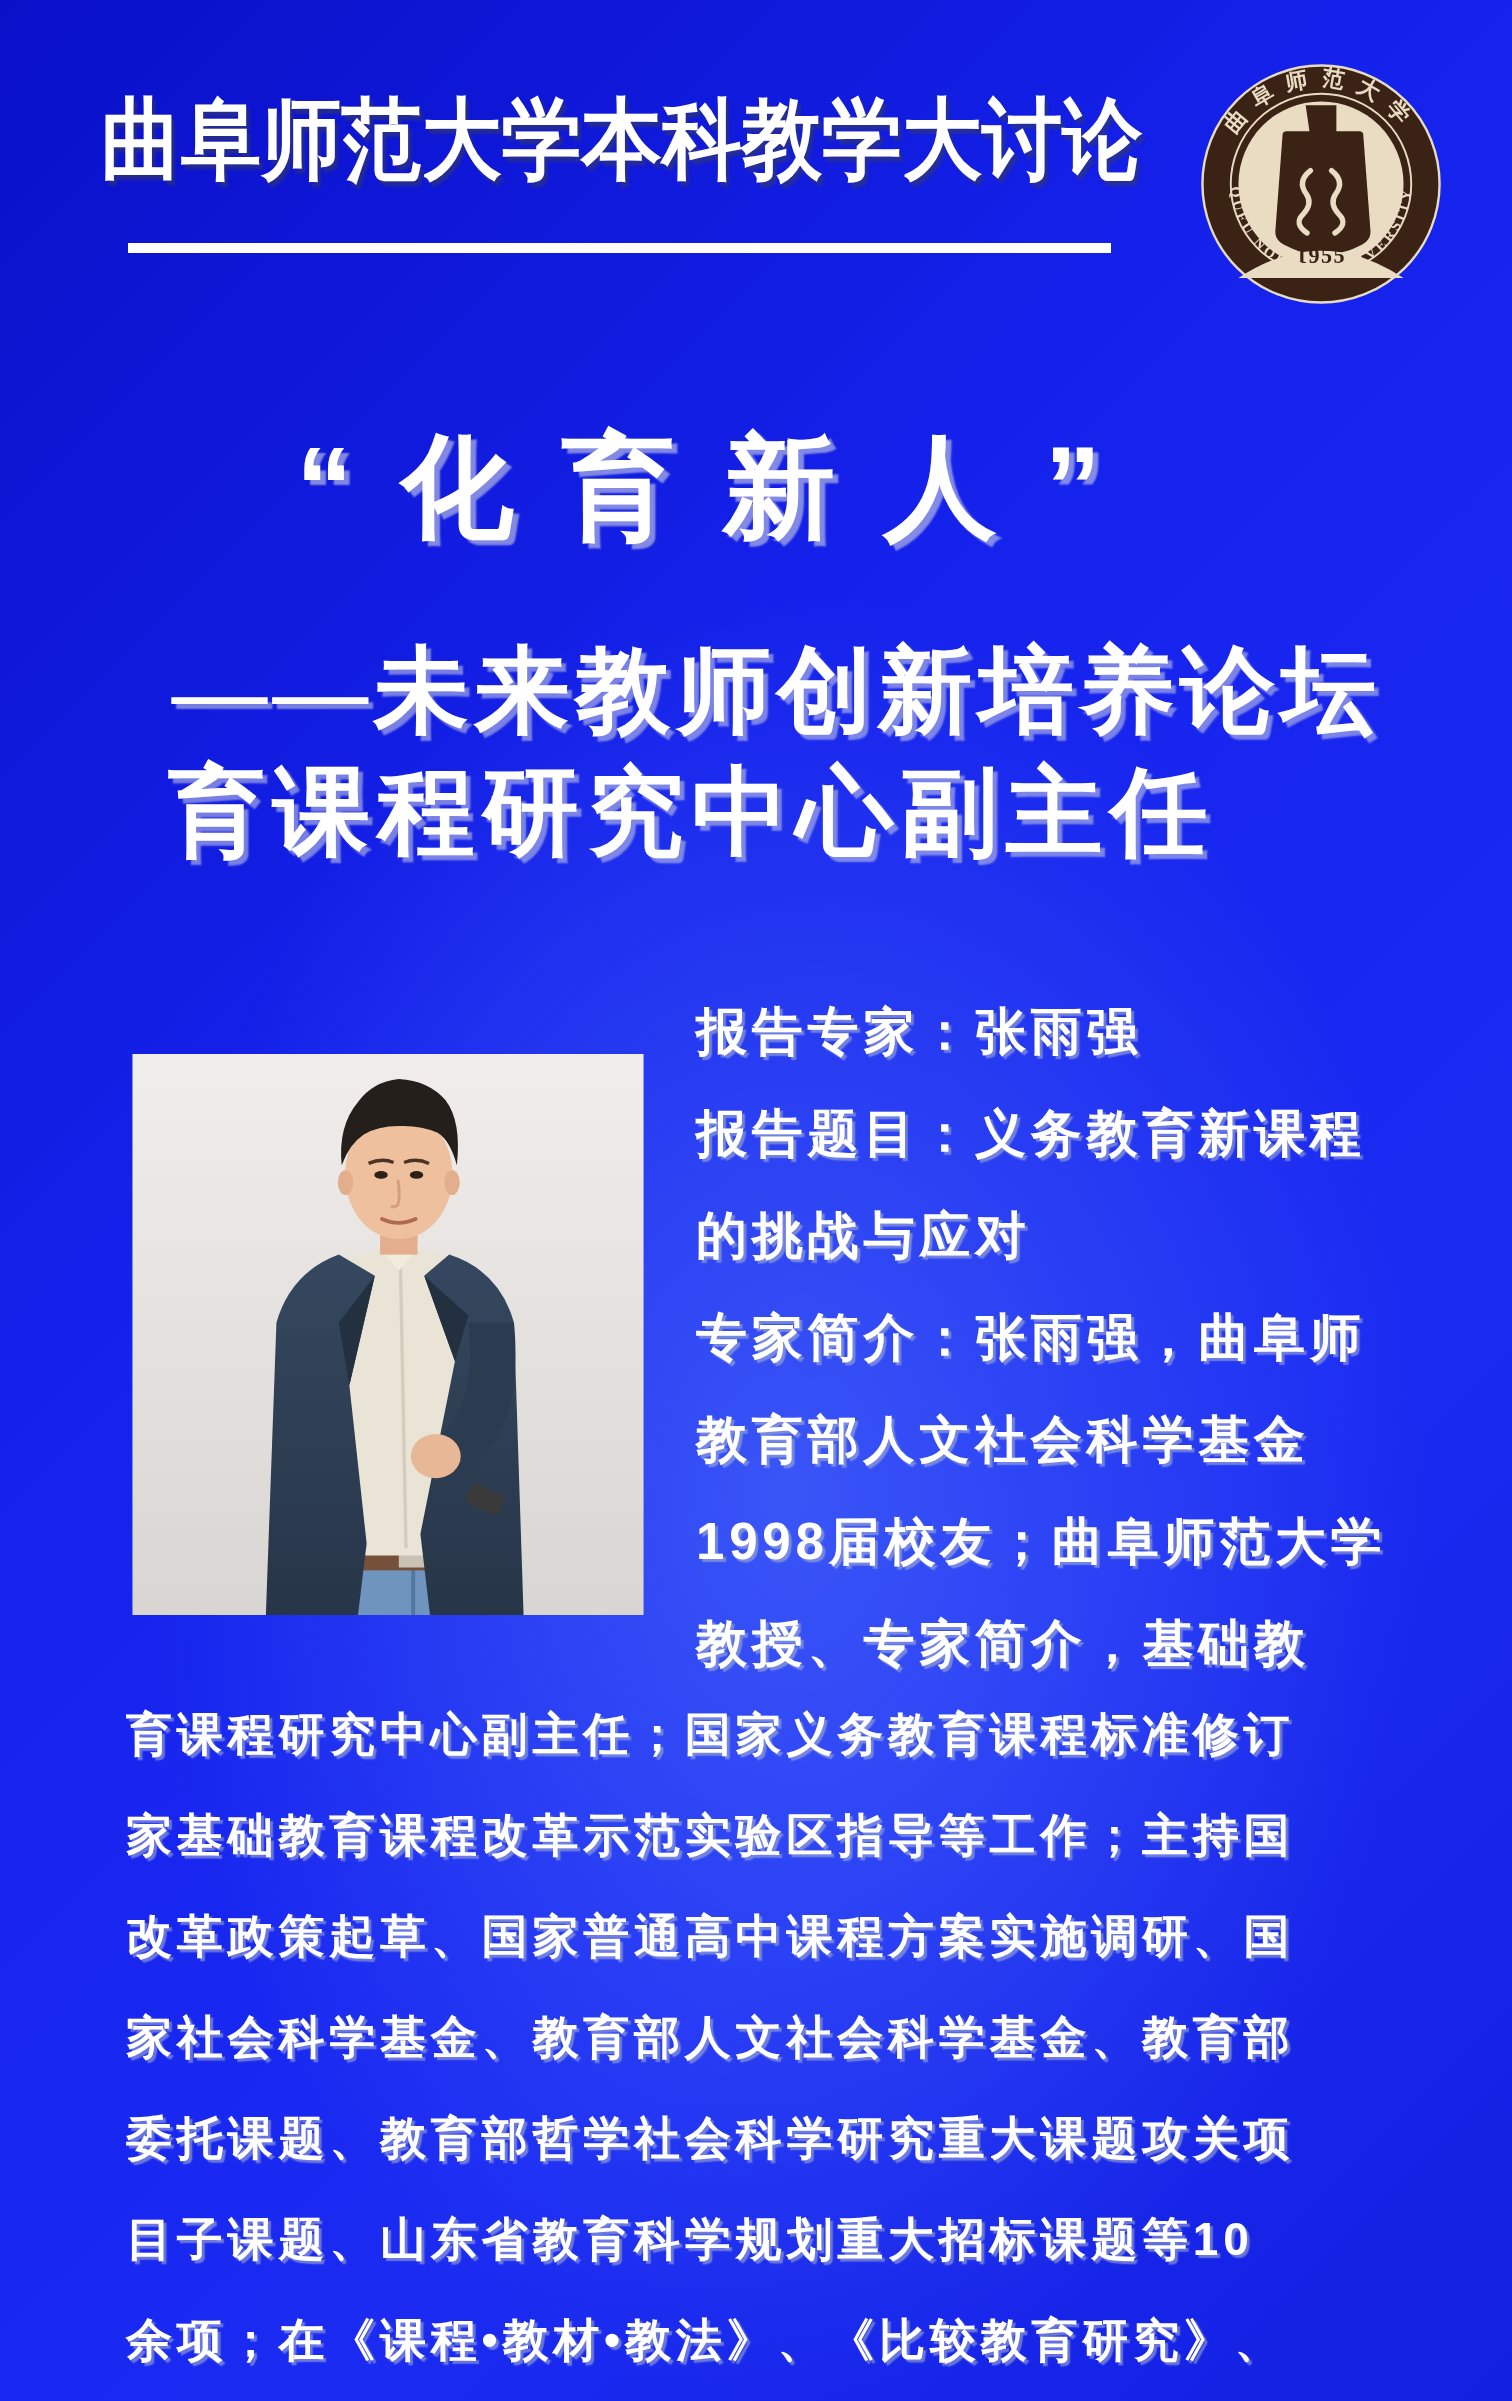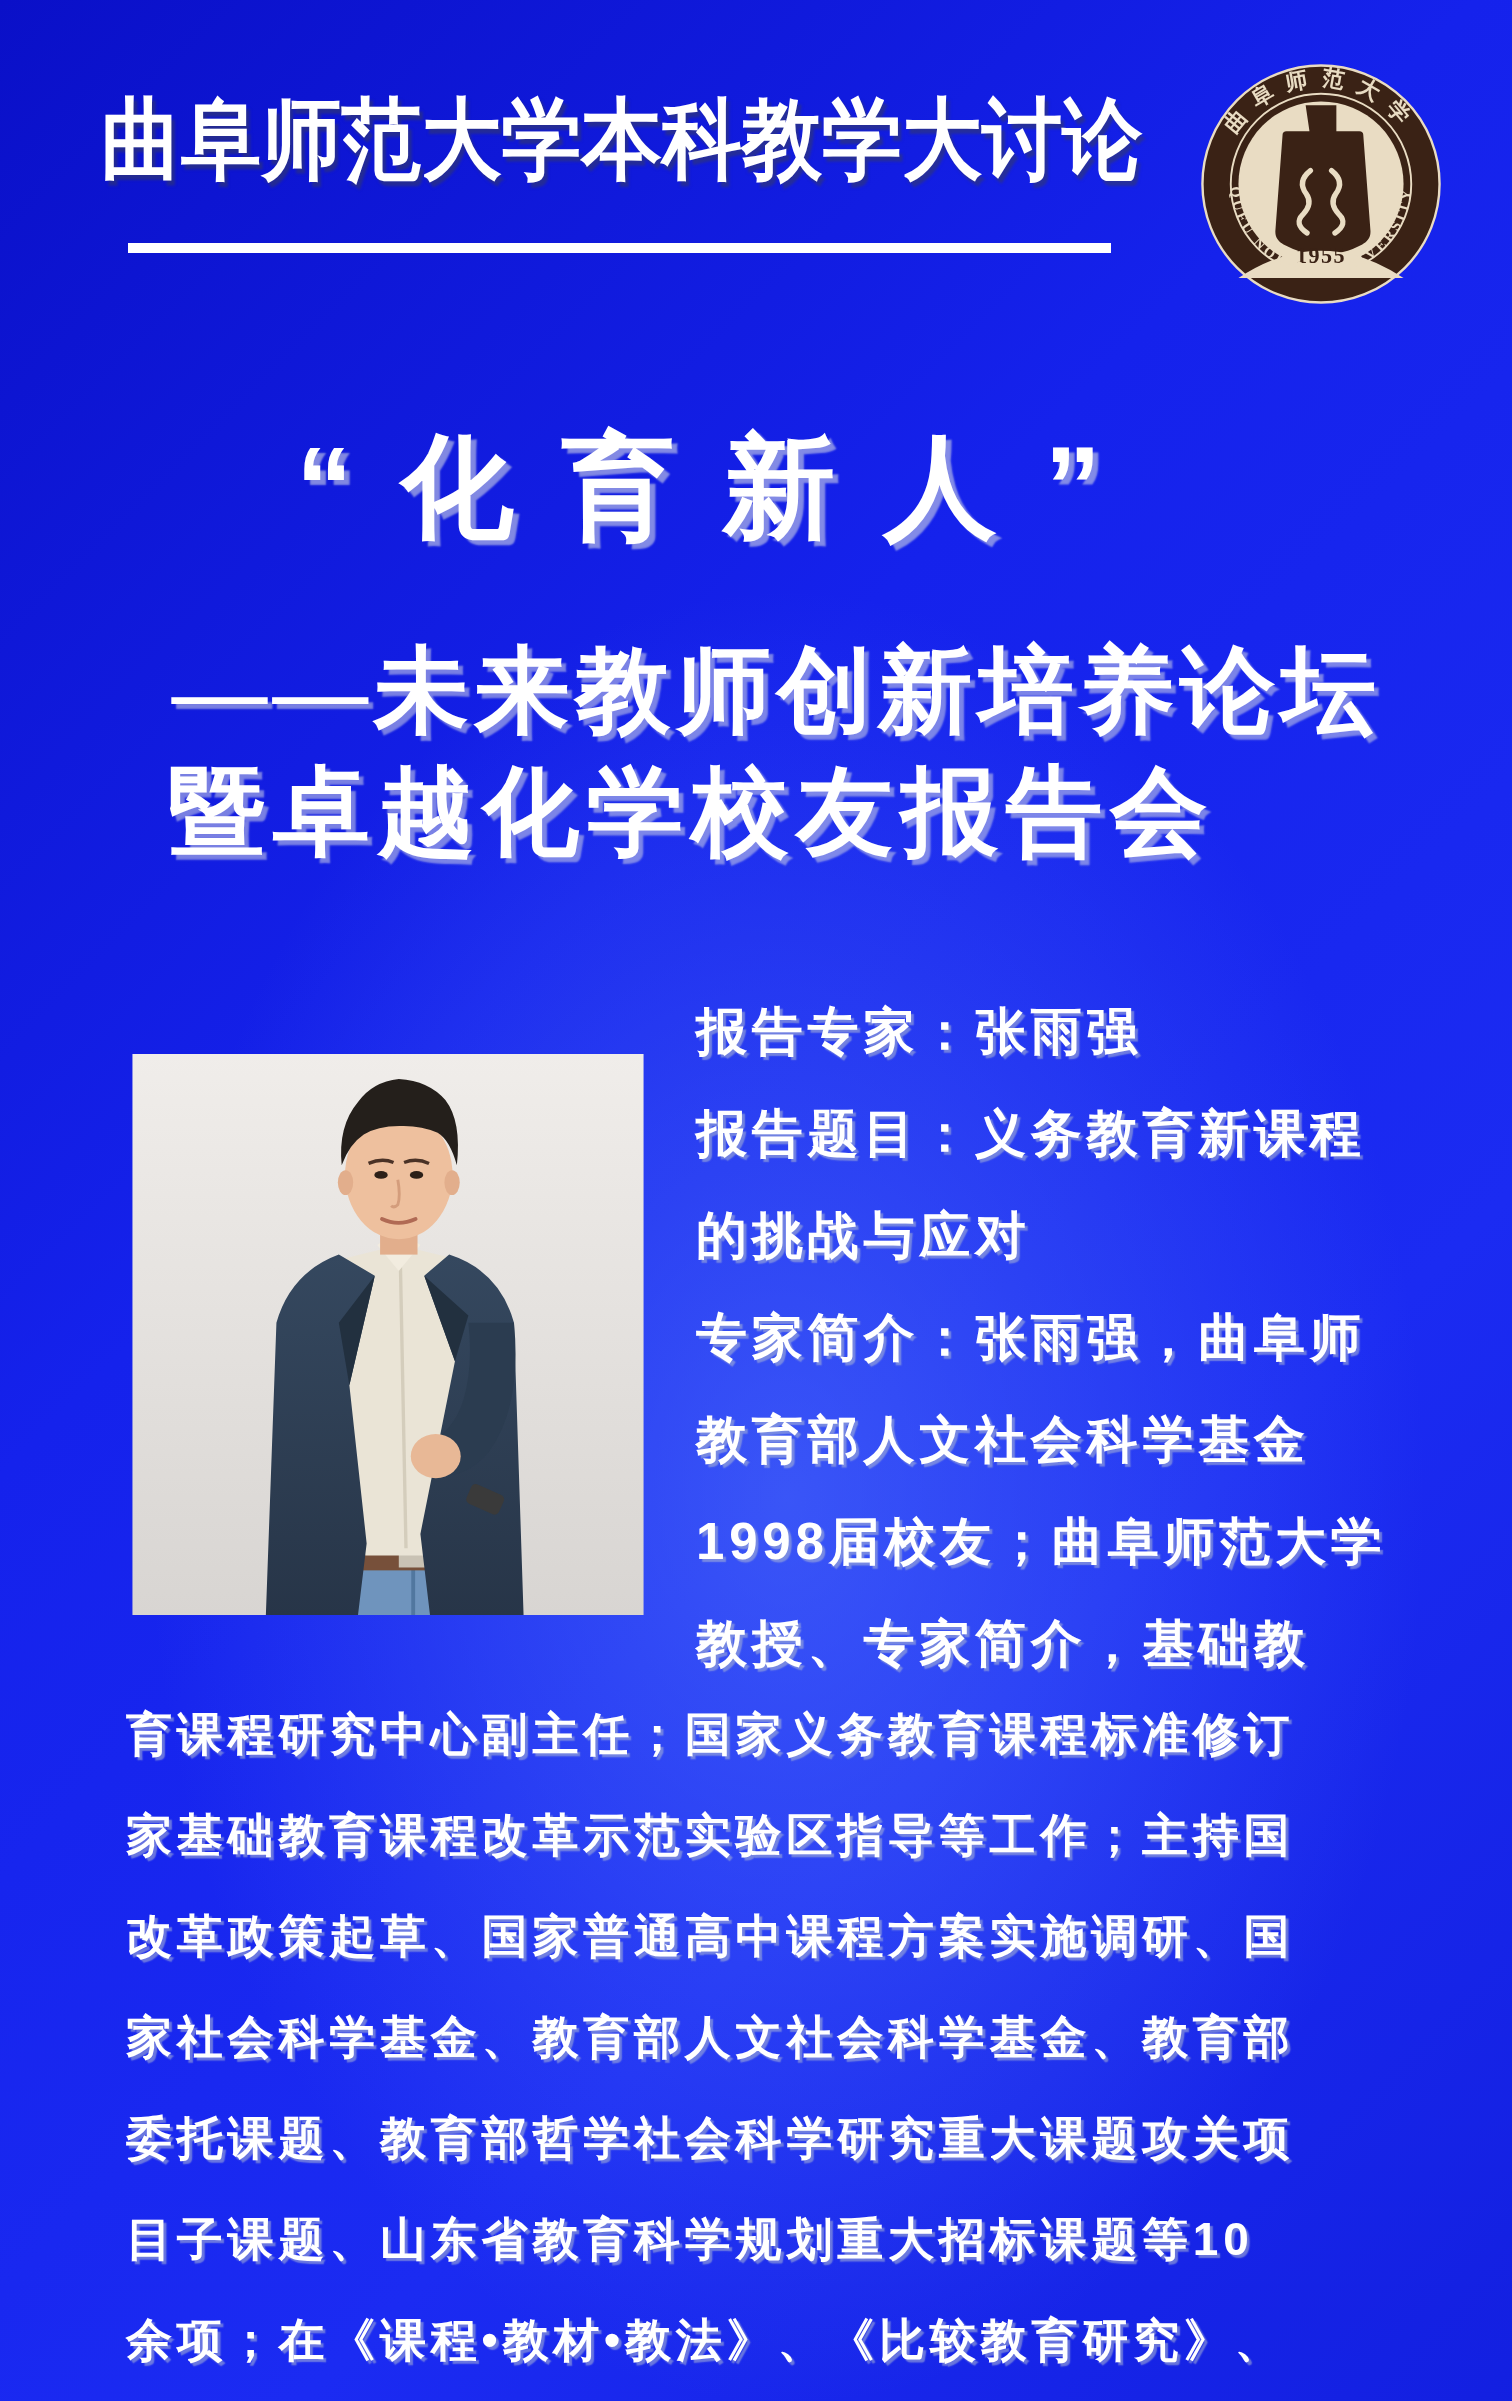--- a/index.html
+++ b/index.html
@@ -101,21 +101,21 @@
         <textPath href="#arcTop" startOffset="50%" text-anchor="middle">曲阜师范大学</textPath>
       </text>
       <text font-family="Liberation Serif, serif" font-size="30" font-weight="bold" fill="#e9dcc3" letter-spacing="7">
         <textPath href="#arcBottom" startOffset="50%" text-anchor="middle">QUFU NORMAL UNIVERSITY</textPath>
       </text>
     </svg>
   </div>
 
   <div class="abs main-title">“化育新人”</div>
   <div class="abs subtitle-1">——未来教师创新培养论坛</div>
-  <div class="abs subtitle-2">暨卓越化学校友报告会</div>
+  <div class="abs subtitle-2">育课程研究中心副主任</div>
 
   <div class="abs photo">
     <svg width="512" height="561" viewBox="0 0 1065 1169">
       <defs>
         <linearGradient id="pbg" x1="0" y1="0" x2="0" y2="1">
           <stop offset="0" stop-color="#f0edea"></stop>
           <stop offset="1" stop-color="#d8d5d2"></stop>
         </linearGradient>
         <linearGradient id="suit" x1="0" y1="0" x2="0" y2="1">
           <stop offset="0" stop-color="#35485f"></stop>

